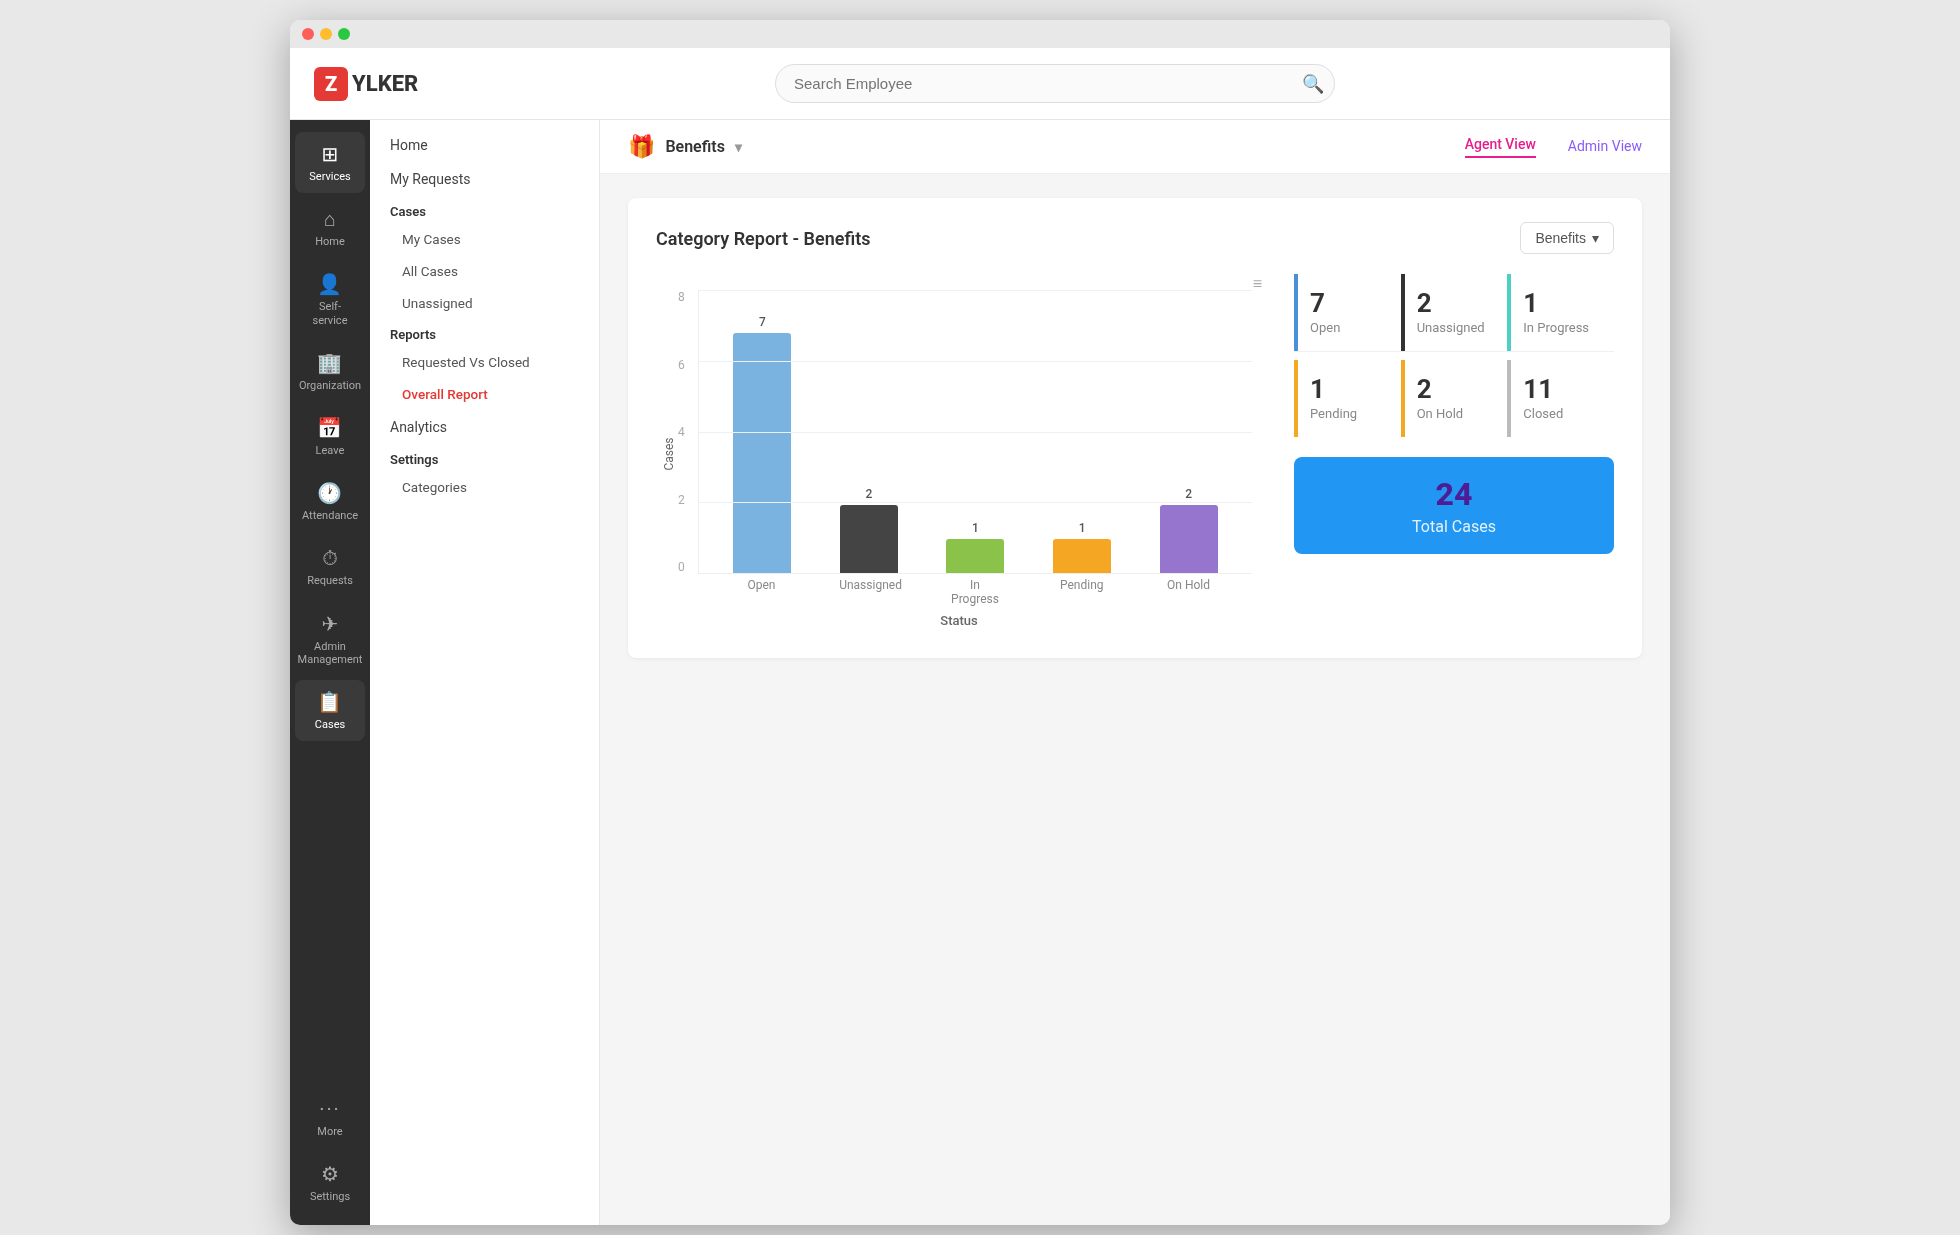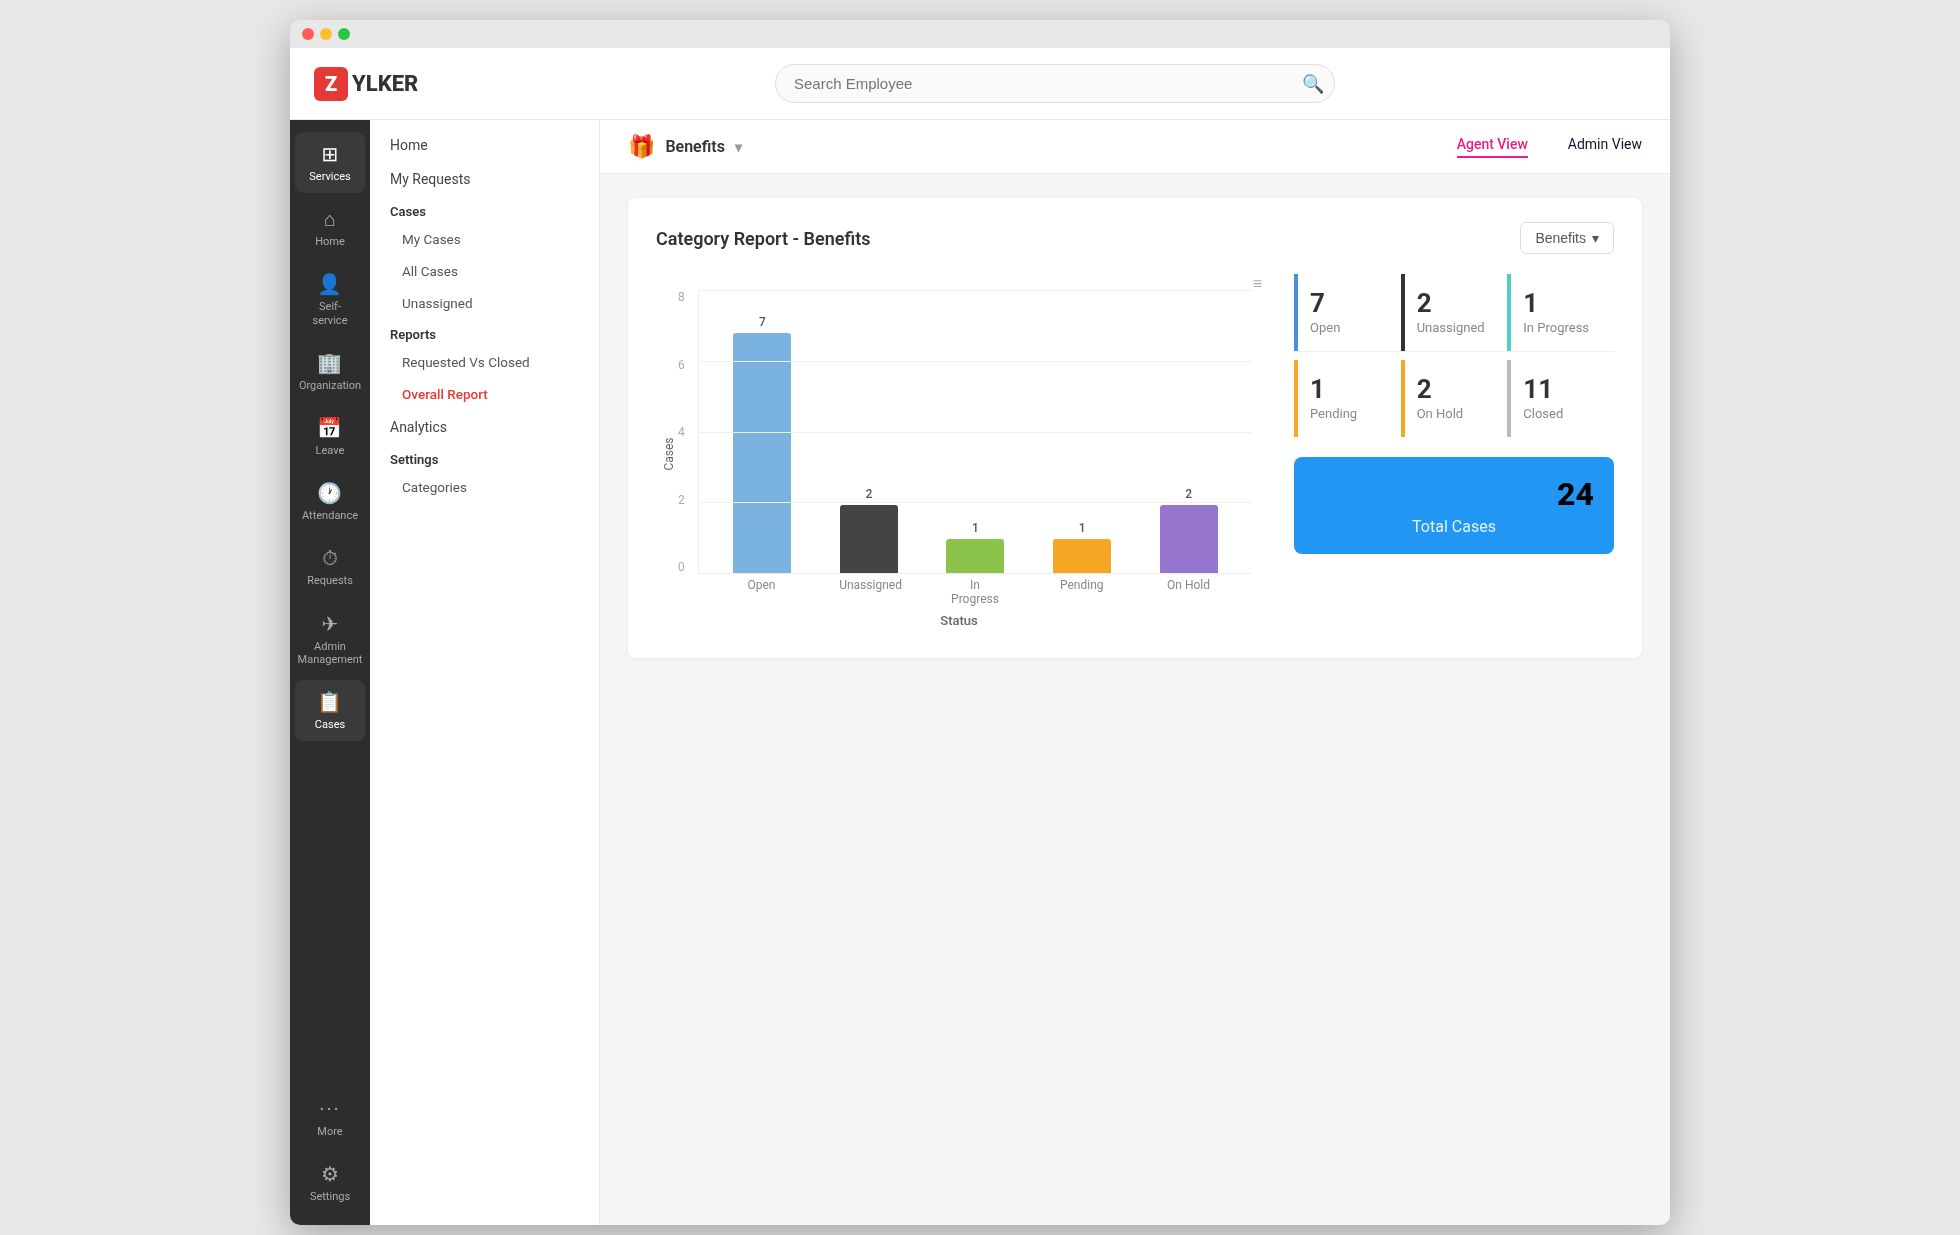--- a/index.html
+++ b/index.html
@@ -204,25 +204,26 @@
       align-items: center;
       gap: 10px;
       font-size: 16px;
       font-weight: 600;
       color: #333;
     }
     .breadcrumb-icon { font-size: 22px; }
     .breadcrumb-arrow { color: #999; font-size: 14px; }
     .view-tabs {
       display: flex;
-      gap: 40px;
+      gap: 32px;
+      align-items: flex-end;
     }
     .view-tab {
       font-size: 14px;
-      color: #0f172a;
+      color: #8b5cf6;
       cursor: pointer;
       padding-bottom: 4px;
     }
     .view-tab.active {
       color: #e91e8c;
       border-bottom: 2px solid #e91e8c;
       font-weight: 500;
     }
 
     
@@ -310,22 +311,21 @@
       background: #2196f3;
       border-radius: 8px;
       padding: 18px 20px;
       text-align: center;
       margin-top: 12px;
       cursor: pointer;
     }
     .total-number {
       font-size: 32px;
       font-weight: 800;
-      color: #000000;
-      text-align: right;
+      color: #4c1d95;
     }
     .total-label {
       font-size: 16px;
       color: #e3f2fd;
       margin-top: 4px;
     }
   </style>
 </head>
 <body>
 

